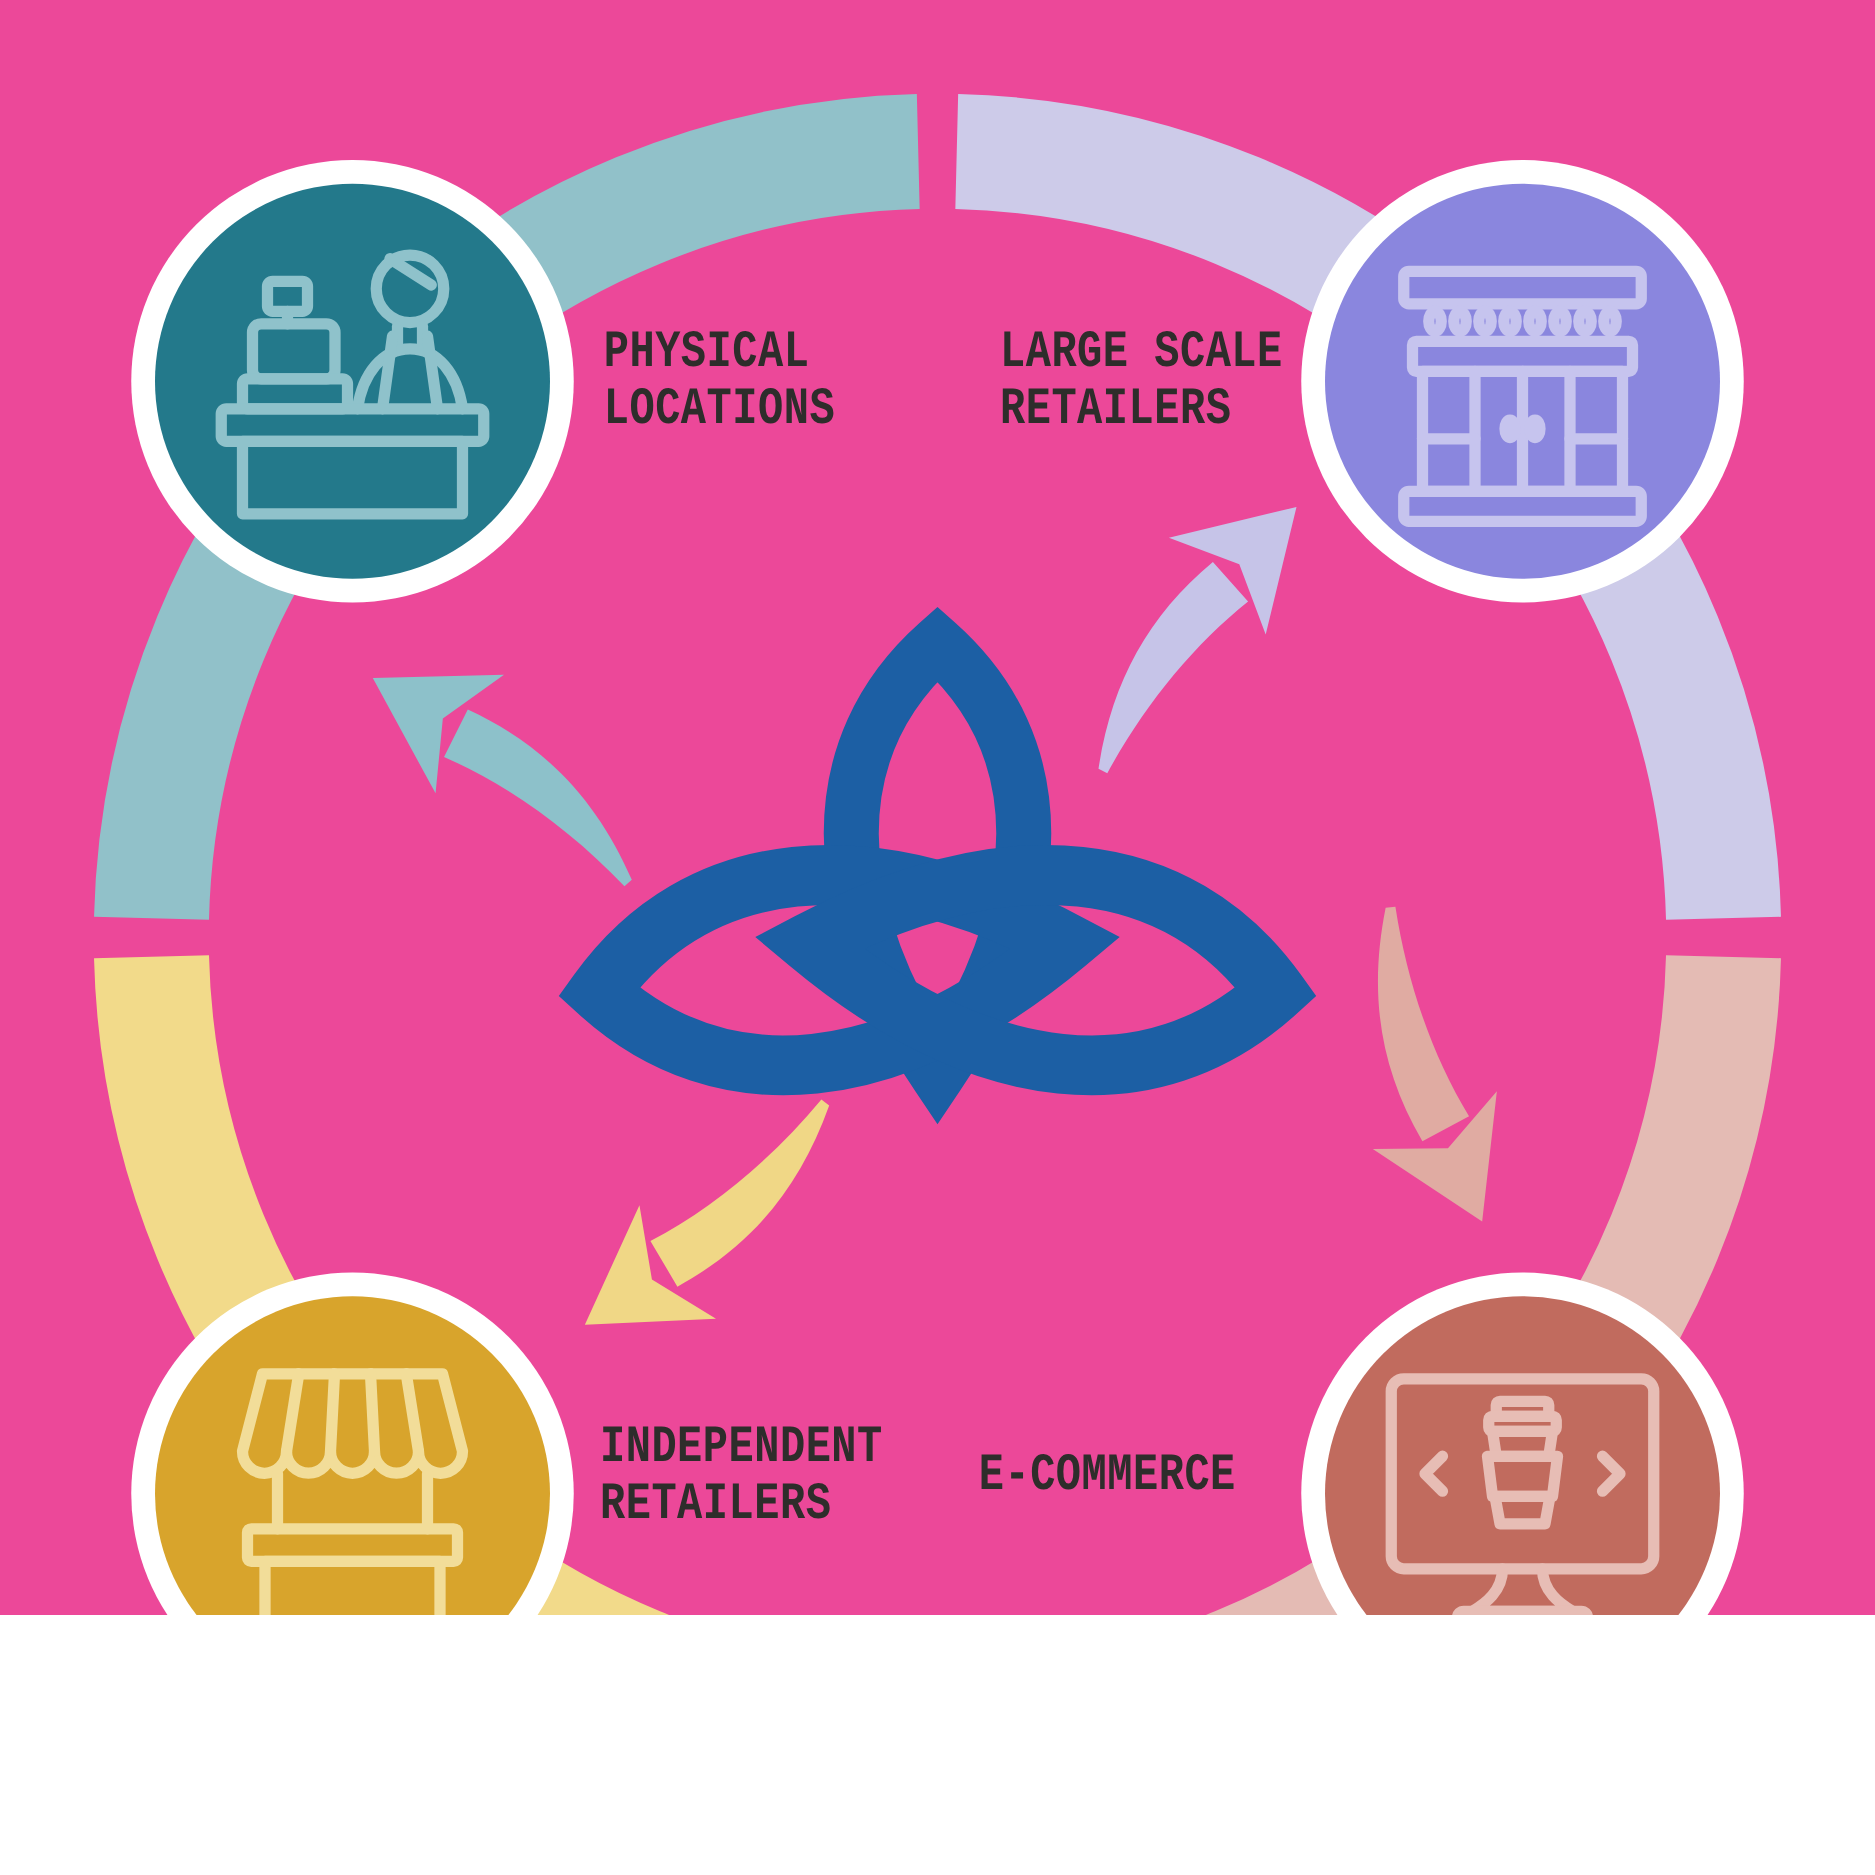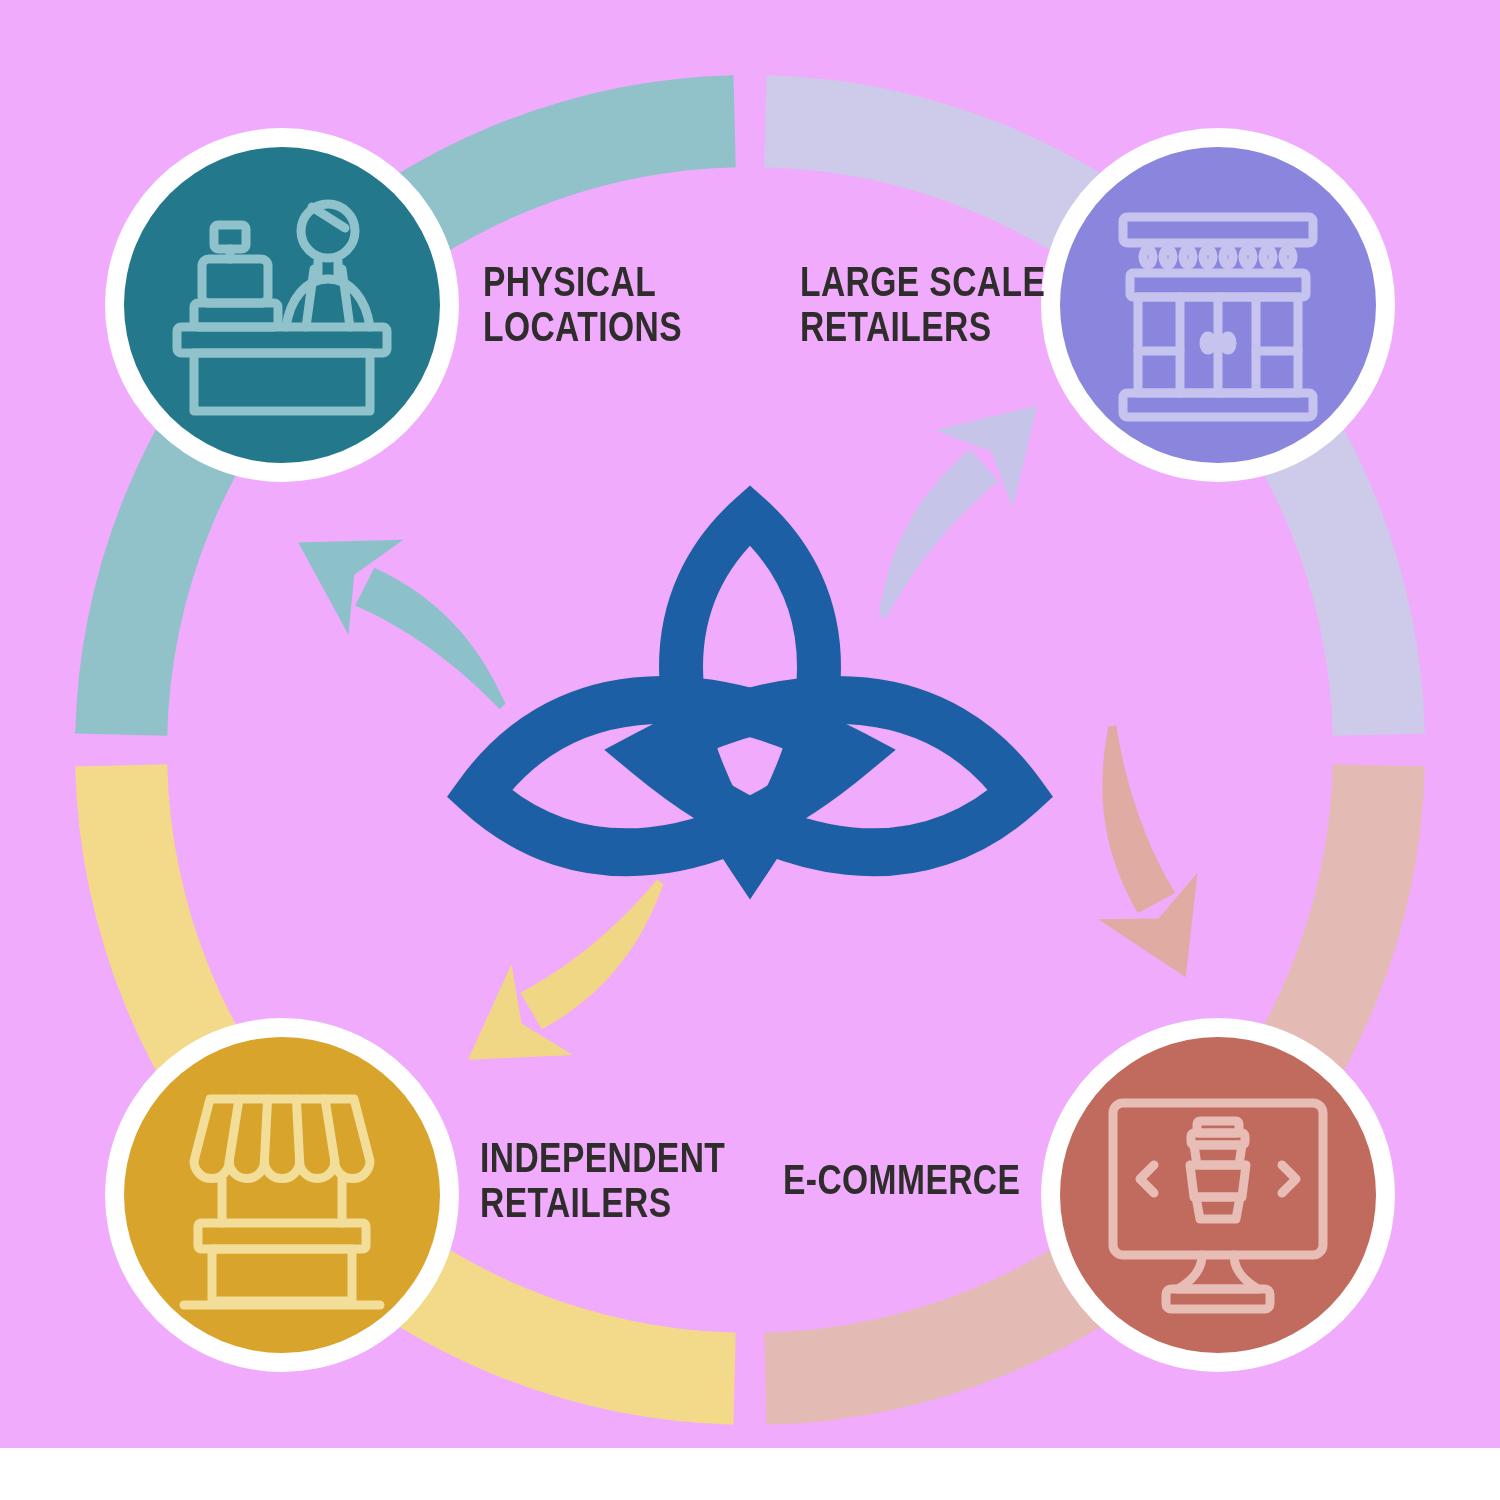--- a/index.html
+++ b/index.html
@@ -1,17 +1,17 @@
 <!DOCTYPE html>
 <html><head>
 <meta charset="utf-8">
 <style>
   html,body{margin:0;padding:0;background:#ffffff;}
-  .canvas{position:relative;width:1500px;height:1448px;background:#f0abfc;overflow:hidden;
-          font-family:Liberation Sans, sans-serif;}
+  .canvas{position:relative;width:1500px;height:1292px;background:#ec4899;overflow:hidden;
+          font-family:Liberation Mono, monospace;}
   .canvas > svg{position:absolute;left:0;top:0;}
   .label{position:absolute;font-weight:700;font-size:42px;line-height:1.07;color:#2e2d2b;
          letter-spacing:0.5px;white-space:pre-line;transform:scaleX(0.8);transform-origin:left top;}
   .label-physical{left:483px;top:260px;}
   .label-large{left:800px;top:260px;}
   .label-independent{left:480px;top:1136px;}
   .label-ecommerce{left:783px;top:1158px;}
   .icon{fill:none;stroke-width:9;stroke-linecap:round;stroke-linejoin:round;}
   .arc{fill:none;stroke-width:92;}
   .petal{fill:none;stroke-width:44;stroke-linejoin:miter;stroke-miterlimit:12;}

